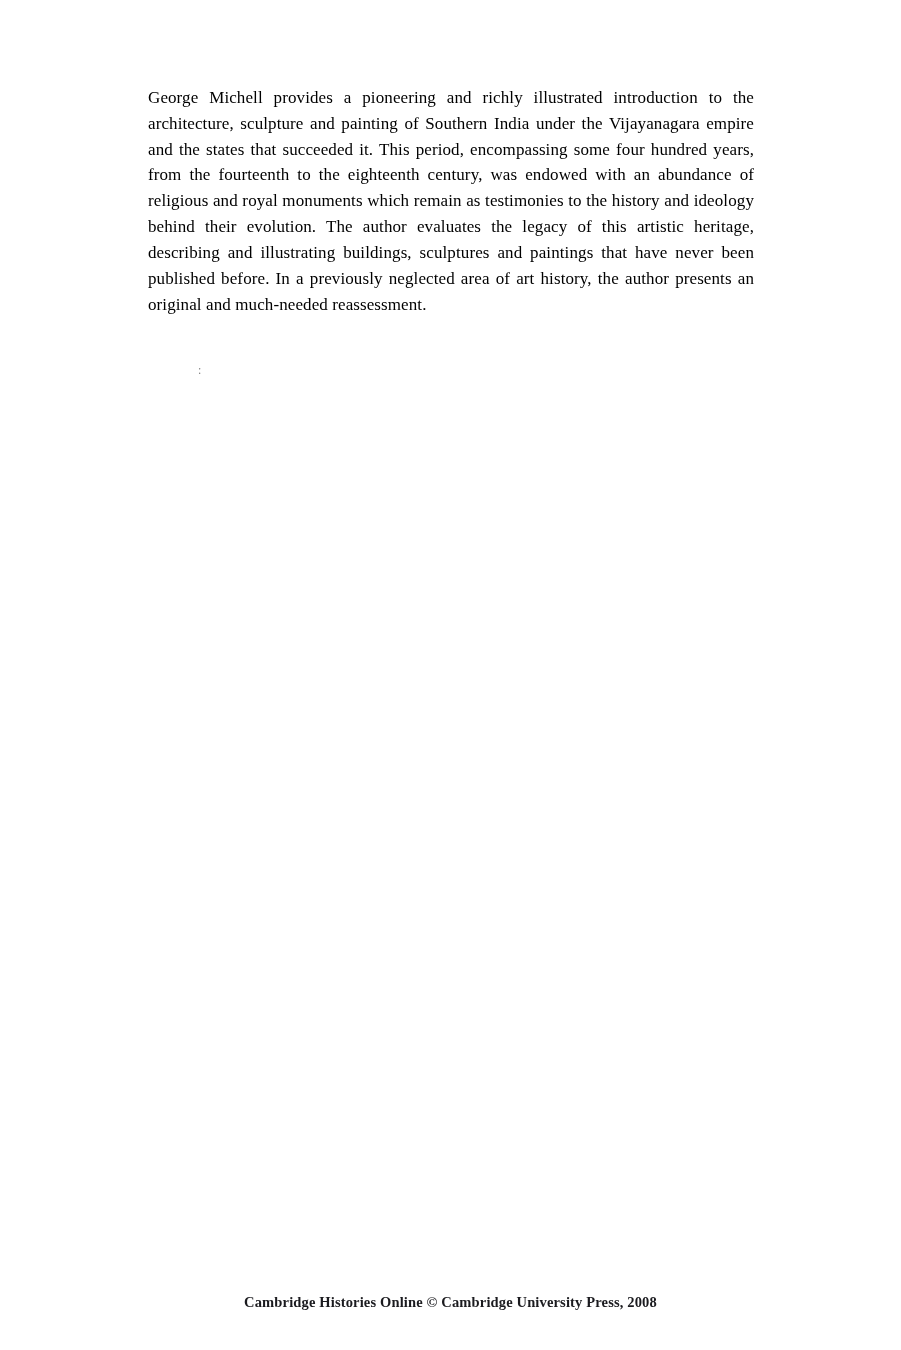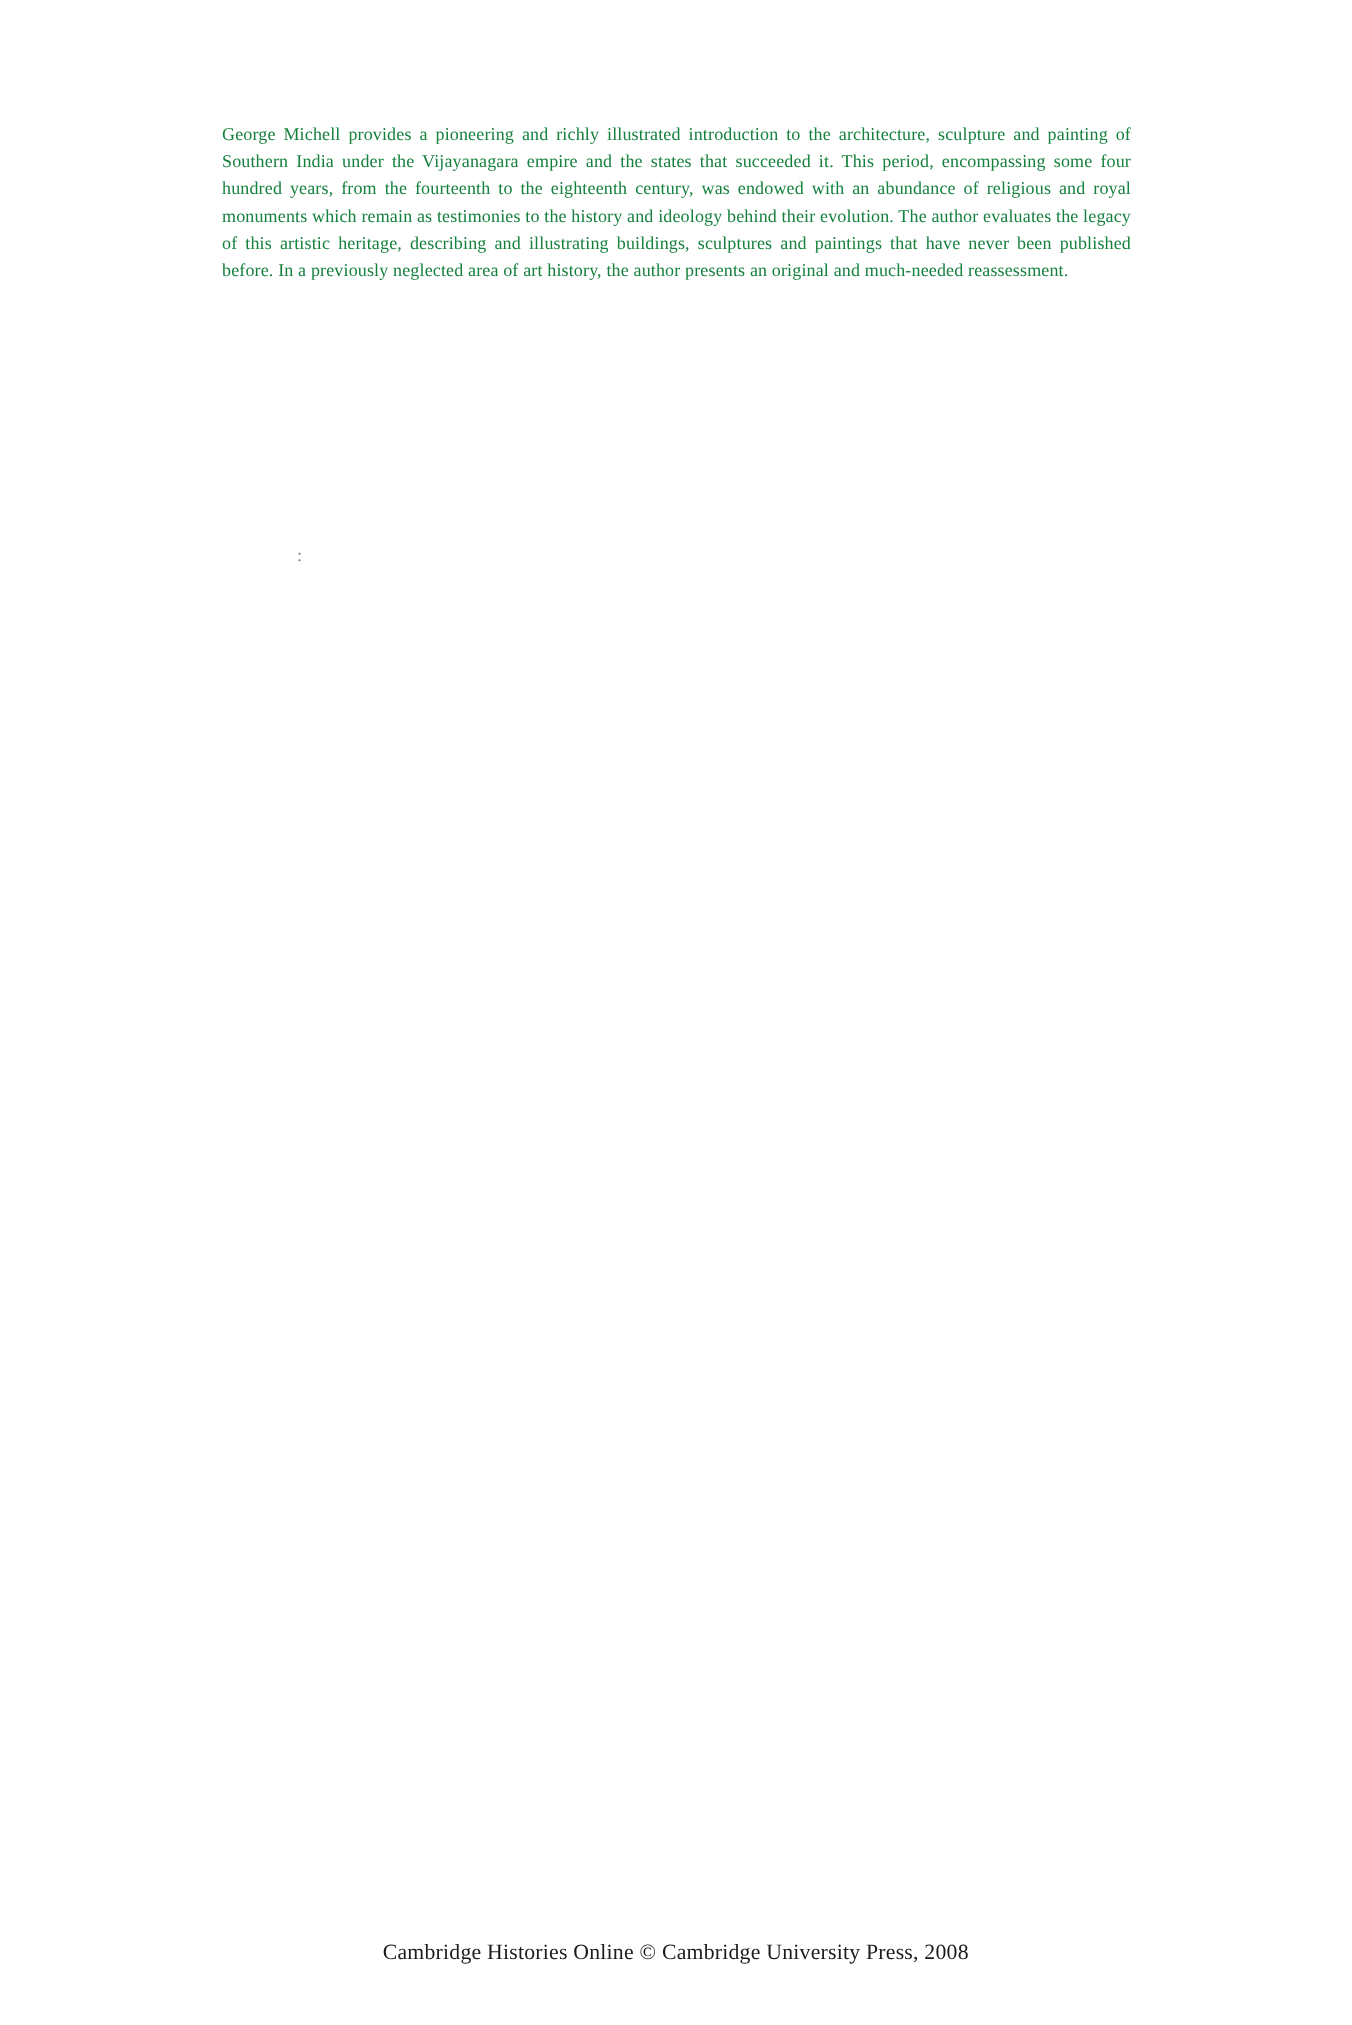--- a/index.html
+++ b/index.html
@@ -17,26 +17,26 @@
   }
   .page {
     position: absolute;
     inset: 0;
   }
   .blurb {
     position: absolute;
     left: 148px;
     top: 68px;
     width: 606px;
-    font-size: 12px;
+    font-size: 17px;
     line-height: 1.52;
     text-align: justify;
     text-justify: inter-word;
     letter-spacing: 0.1px;
-    color: #15803d;
+    color: #000000;
   }
   .stray-mark {
     position: absolute;
     left: 198px;
     top: 362px;
     width: 8px;
     height: 16px;
     font-size: 12px;
     line-height: 16px;
     color: #555;
@@ -45,20 +45,21 @@
   }
   .footer {
     position: absolute;
     left: 0;
     right: 0;
     top: 1294px;
     text-align: center;
     font-size: 14.5px;
     color: #1b1b1f;
     letter-spacing: 0.15px;
+    font-weight: bold;
   }
 </style>
 </head>
 <body>
 
 <div class="page">
 
   <p class="blurb">George Michell provides a pioneering and richly illustrated introduction to the architecture, sculpture and painting of Southern India under the Vijayanagara empire and the states that succeeded it. This period, encompassing some four hundred years, from the fourteenth to the eighteenth century, was endowed with an abundance of religious and royal monuments which remain as testimonies to the history and ideology behind their evolution. The author evaluates the legacy of this artistic heritage, describing and illustrating buildings, sculptures and paintings that have never been published before. In a previously neglected area of art history, the author presents an original and much-needed reassessment.</p>
 
   <div class="stray-mark">:</div>

